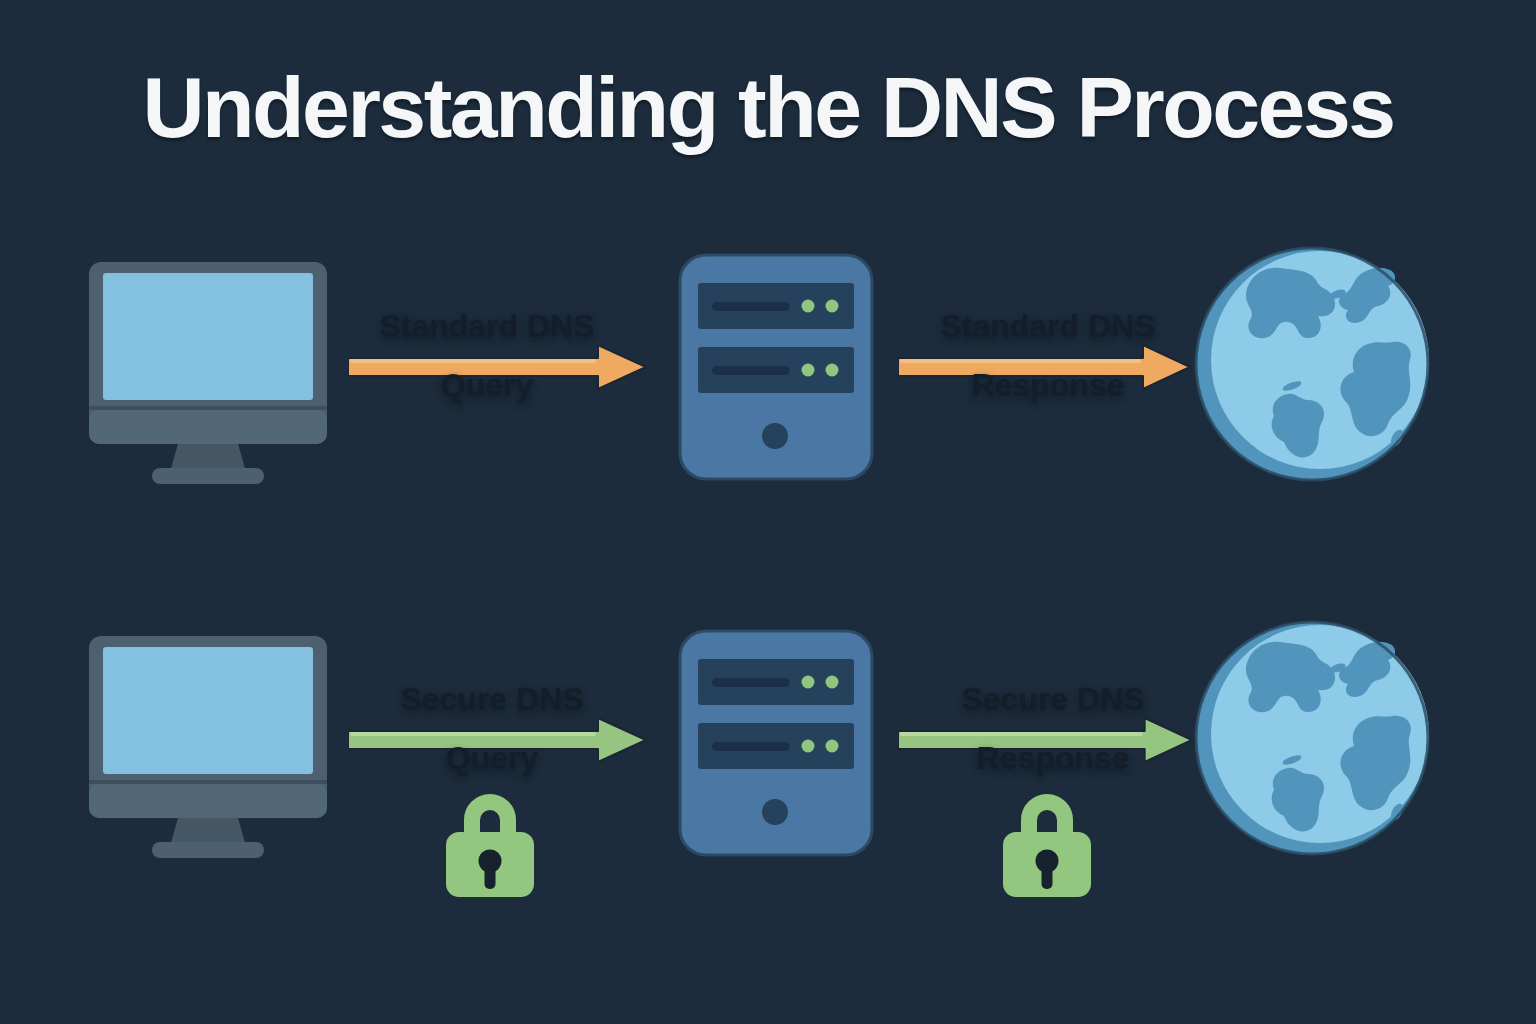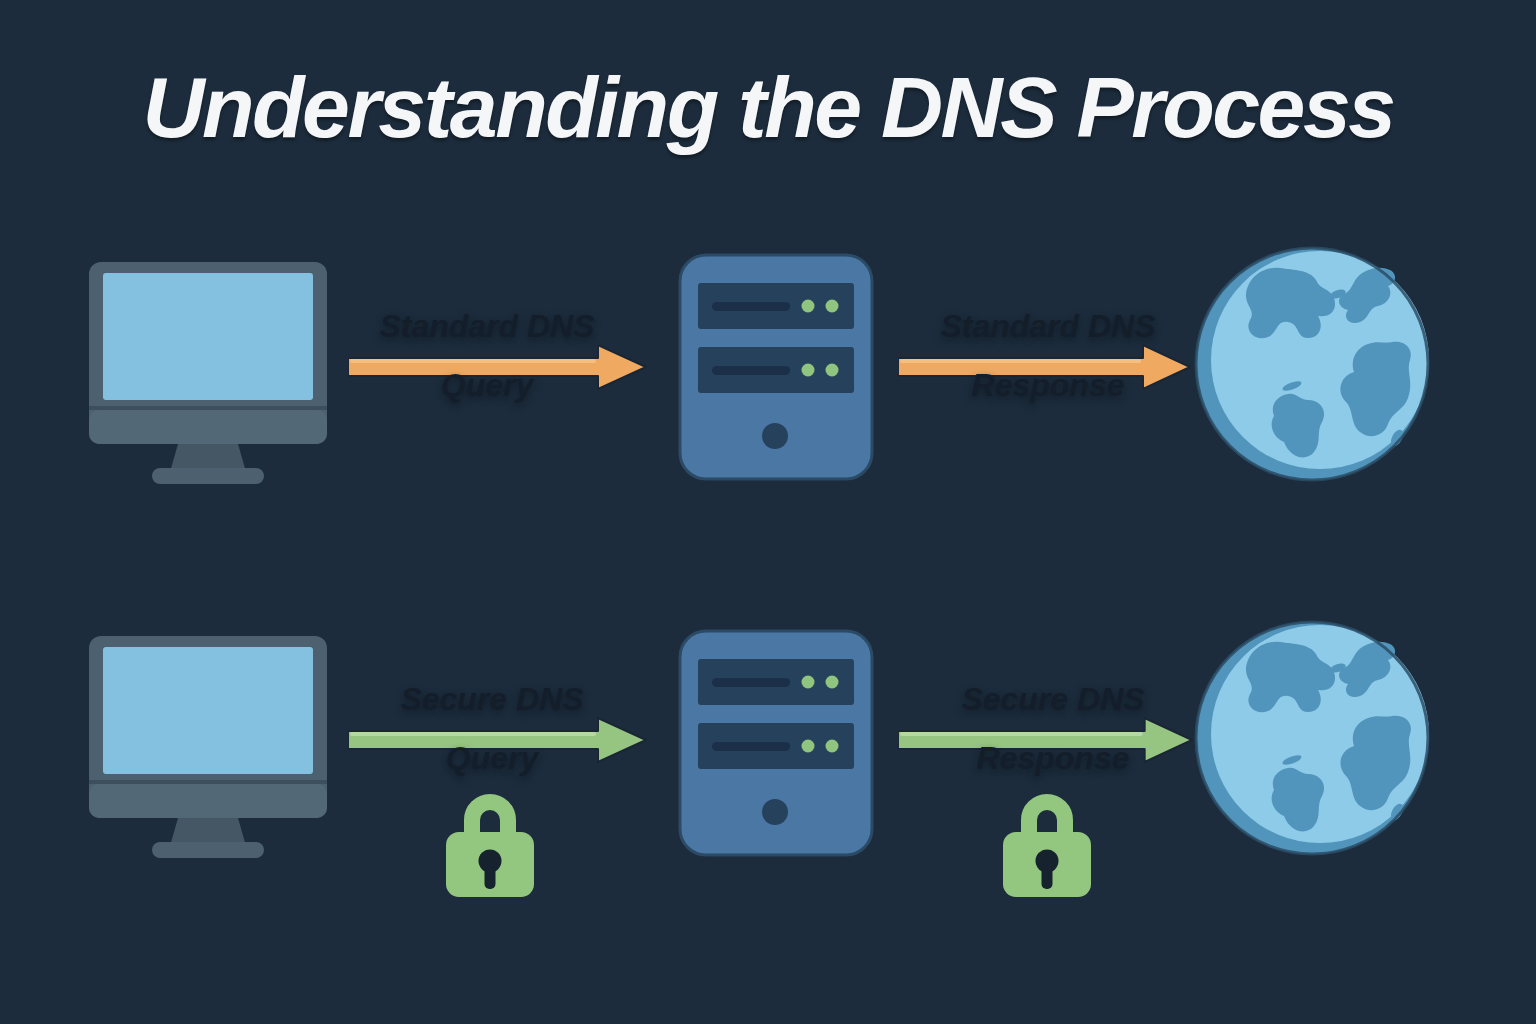--- a/index.html
+++ b/index.html
@@ -5,21 +5,20 @@
   * { margin:0; padding:0; box-sizing:border-box; }
   html,body { width:1536px; height:1024px; }
   body {
     font-family:"Liberation Sans", sans-serif;
     background:var(--background,#1c2c3c);
     overflow:hidden;
   }
   .canvas {
     position:relative; width:1536px; height:1024px;
     background:var(--background,#1c2c3c);
-    font-style:italic;
   }
   .title {
     position:absolute; top:58px; left:0; width:100%;
     text-align:center;
     font-size:86px; font-weight:bold; letter-spacing:-2.5px;
     color:var(--title-text,#f4f6f8);
     text-shadow:0 3px 3px rgba(0,0,0,.35);
   }
   .abs { position:absolute; }
   .flow-label {

